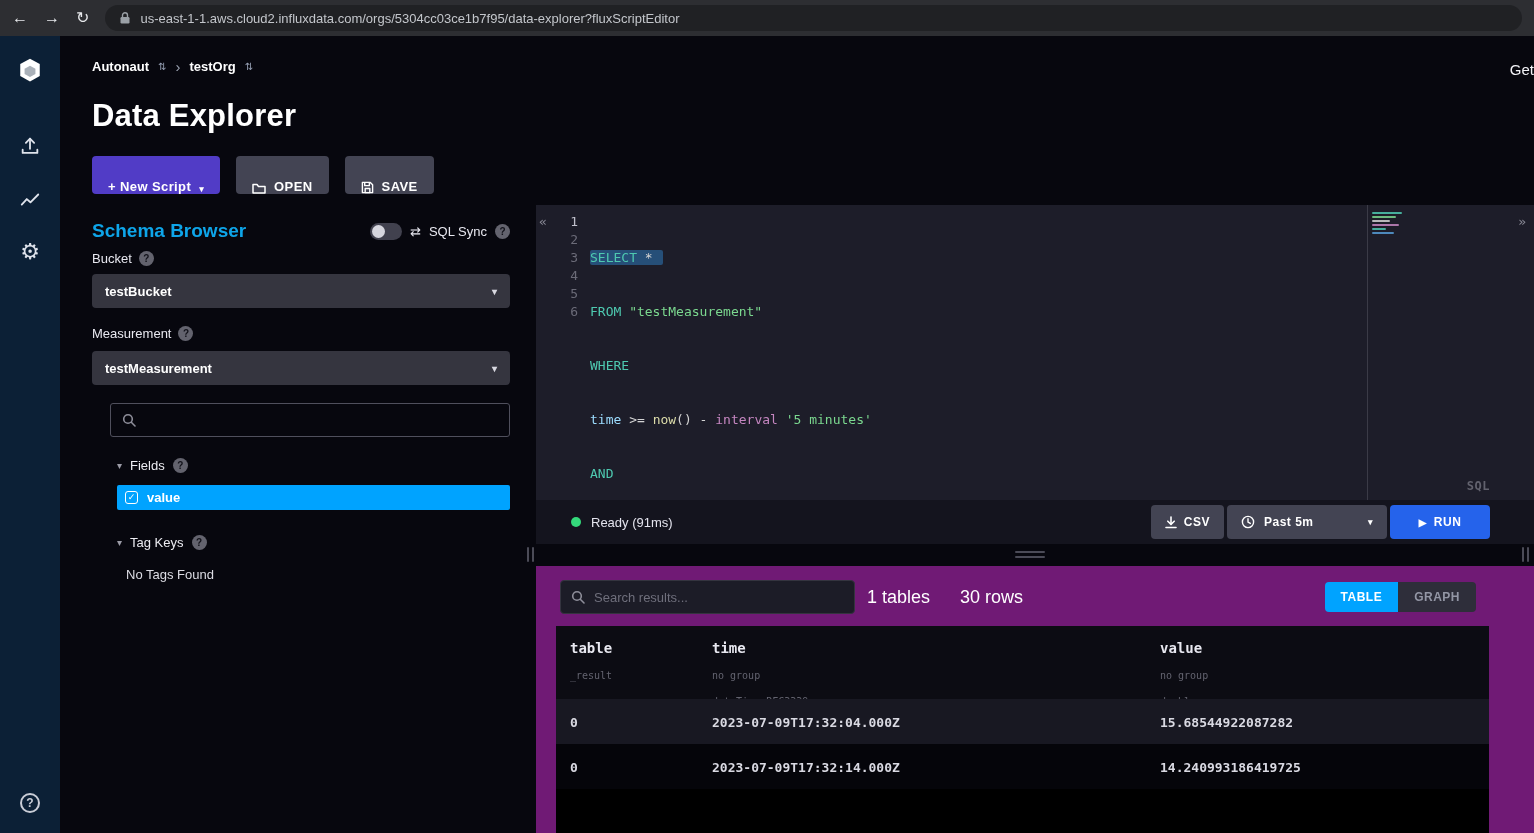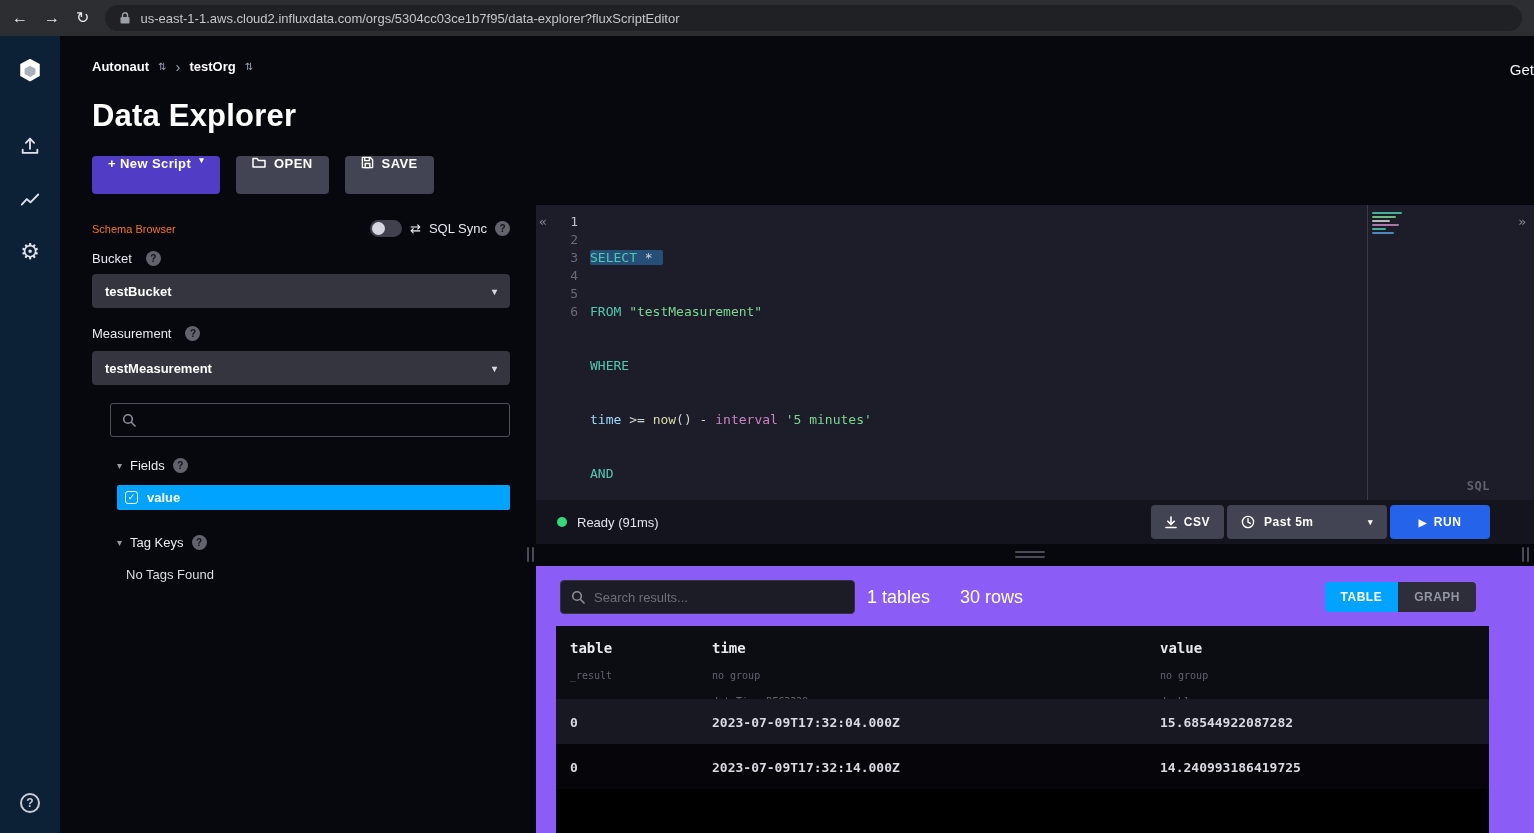--- a/index.html
+++ b/index.html
@@ -38,39 +38,39 @@
   .crumb-sort { color: #96a0b4; font-size: 10px; font-weight: normal; cursor: pointer; }
   .crumb-sep { color: #9aa1b0; font-size: 15px; font-weight: normal; }
   .get-link { position: absolute; top: 25px; right: 0; color: #f2f2f6; font-size: 15px; white-space: nowrap; cursor: pointer; }
 
   .page-title { position: absolute; top: 62px; left: 32px; font-size: 31px; font-weight: 700;
     color: #ffffff; letter-spacing: 0.2px; }
 
   .toolbar { position: absolute; top: 120px; left: 32px; display: flex; gap: 16px; }
   .btn { height: 38px; border: none; border-radius: 4px; font-family: inherit;
     font-size: 13px; font-weight: bold; letter-spacing: 0.4px; color: #fff;
-    display: inline-flex; align-items: flex-start; gap: 8px; padding: 0 16px;
+    display: inline-flex; align-items: flex-end; gap: 8px; padding: 0 16px;
     background: #434453; cursor: pointer; }
   .btn-primary { background: #513cc6; }
   .caret { font-size: 9px; line-height: 1; }
 
   
   .workspace { position: absolute; top: 169px; left: 0; right: 0; bottom: 0; }
 
   
   .schema-pane { position: absolute; left: 0; top: 0; width: 465px; height: 100%; }
   .schema-head { position: absolute; top: 15px; left: 32px; width: 418px;
     display: flex; align-items: center; justify-content: space-between; }
-  .schema-title { font-size: 11px; font-weight: normal; color: #f97316; }
+  .schema-title { font-size: 19px; font-weight: bold; color: #0ea5e9; }
   .sync-group { display: flex; align-items: center; gap: 8px; color: #e8e8f0; font-size: 13px; }
   .toggle { width: 32px; height: 17px; border-radius: 9px; background: #41414e; position: relative; cursor: pointer; }
   .toggle .knob { position: absolute; left: 2px; top: 2px; width: 13px; height: 13px; border-radius: 50%; background: #d6d6de; }
   .help-dot { width: 15px; height: 15px; border-radius: 50%; background: #63636e; color: #12121a;
     font-size: 10px; font-weight: bold; display: inline-flex; align-items: center; justify-content: center; cursor: pointer; flex: none; }
-  .field-label { position: absolute; left: 32px; display: flex; align-items: center; gap: 14px;
+  .field-label { position: absolute; left: 32px; display: flex; align-items: center; gap: 7px;
     color: #e8e8f0; font-size: 13px; }
   .lbl-bucket { top: 46px; }
   .lbl-measurement { top: 121px; }
   .dropdown { position: absolute; left: 32px; width: 418px; height: 34px; background: #35353f;
     border-radius: 4px; display: flex; align-items: center; justify-content: space-between;
     padding: 0 13px; color: #fff; font-size: 13px; font-weight: bold; cursor: pointer; }
   .dd-bucket { top: 69px; }
   .dd-measurement { top: 146px; text-align: center; }
   .dd-caret { color: #d8d8e0; font-size: 10px; }
   .search-box { position: absolute; top: 198px; left: 50px; width: 400px; height: 34px;
@@ -106,40 +106,40 @@
   .tok-kw { color: #4ec9b0; } .tok-pl { color: #d4d4d4; } .tok-str { color: #7bd88f; }
   .tok-kw2 { color: #c586c0; } .tok-kw3 { color: #569cd6; }
   .tok-fn { color: #dcdcaa; } .tok-var { color: #9cdcfe; }
   .mm-sep { position: absolute; right: 166px; top: 0; bottom: 0; width: 1px; background: #3b3b47; }
   .minimap { position: absolute; right: 124px; top: 7px; width: 38px; }
   .mm-row { height: 2px; margin-bottom: 2px; border-radius: 1px; opacity: 0.85; }
   .sql-label { position: absolute; right: 44px; bottom: 7px; color: #62626e; font-size: 12px;
     font-weight: bold; letter-spacing: 0.5px; }
 
   .statusbar { position: absolute; top: 295px; left: 11px; right: 0; height: 44px; background: #14141e;
-    display: flex; align-items: center; padding: 0 44px 0 21px; gap: 3px; }
+    display: flex; align-items: center; padding: 0 44px 0 35px; gap: 3px; }
   .status-left { display: flex; align-items: center; gap: 10px; color: #e4e4ee; font-size: 13px; }
   .status-dot { width: 10px; height: 10px; border-radius: 50%; background: #34d97b; }
   .sb-spacer { flex: 1; }
   .sb-btn { height: 34px; border: none; border-radius: 4px; background: #434453; color: #fff;
     font-family: inherit; font-size: 12px; font-weight: bold; letter-spacing: 0.5px;
     display: inline-flex; align-items: center; gap: 7px; padding: 0 14px; cursor: pointer; }
   .sb-range { width: 160px; justify-content: space-between; }
   .sb-range .mid { flex: 1; text-align: left; margin-left: 2px; }
   .sb-run { background: #2563eb; width: 100px; justify-content: center; }
   .play { font-size: 10px; }
 
   .splitter { position: absolute; top: 339px; left: 0; right: 0; height: 22px; cursor: row-resize; }
   .grab-center { position: absolute; left: 50%; top: 7px; transform: translateX(-50%); }
   .grab-center i { display: block; width: 30px; height: 2px; background: #4b4b57; border-radius: 1px; margin-bottom: 3px; }
   .grab-end { position: absolute; top: 3px; display: flex; gap: 3px; }
   .grab-end.left { left: 2px; } .grab-end.right { right: 5px; }
   .grab-end i { display: block; width: 2px; height: 15px; background: #4b4b57; border-radius: 1px; }
 
-  .results { position: absolute; top: 361px; left: 11px; right: 0; bottom: 0; background: #8b5cf6; }
+  .results { position: absolute; top: 361px; left: 11px; right: 0; bottom: 0; background: #701a75; }
   .results-bar { position: absolute; top: 14px; left: 24px; right: 58px; height: 34px;
     display: flex; align-items: center; }
   .results-search { width: 295px; height: 34px; background: #1c1c27; border: 1px solid #34343f;
     border-radius: 4px; display: flex; align-items: center; gap: 9px; padding: 0 10px; }
   .results-search input { flex: 1; background: transparent; border: none; outline: none;
     color: #e8e8ef; font-size: 13px; font-family: inherit; }
   .results-search input::placeholder { color: #6f6f7c; }
   .count { color: #ffffff; font-size: 18px; font-weight: normal; }
   .count-tables { margin-left: 12px; }
   .count-rows { margin-left: 30px; }

